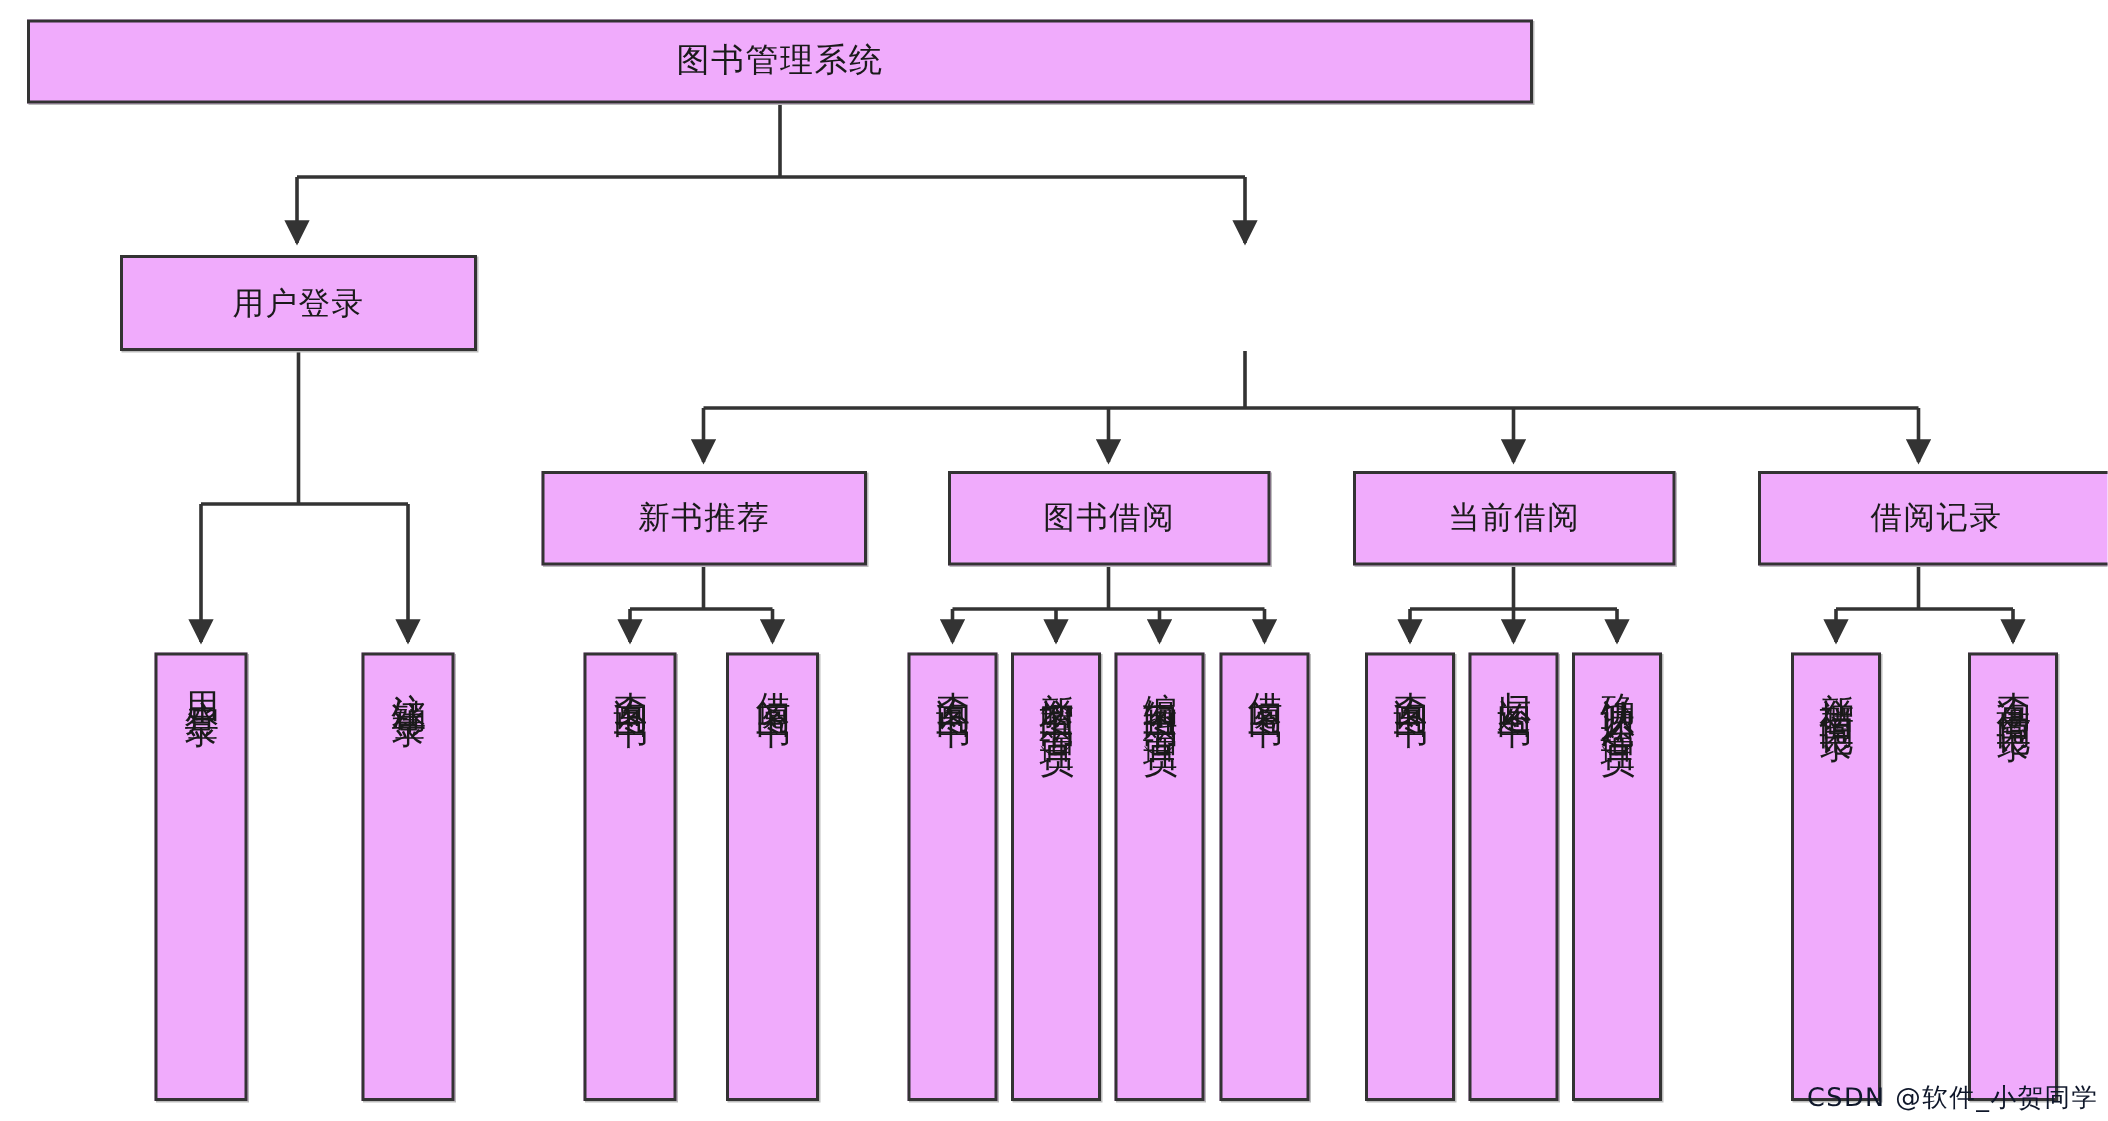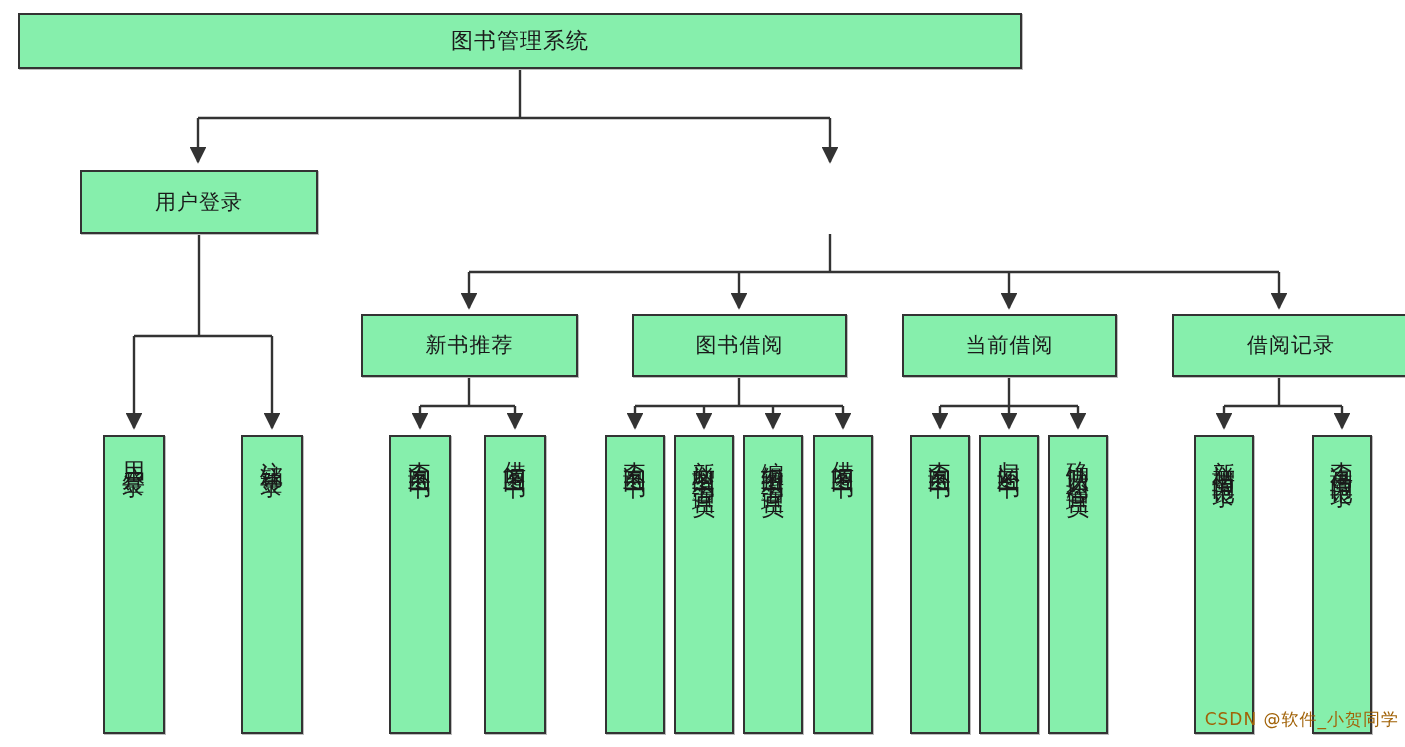--- a/index.html
+++ b/index.html
@@ -10,21 +10,21 @@
     font-family:"DejaVu Sans","Liberation Sans",sans-serif;
     overflow:hidden;
     position:relative;
   }
   #diagram-root{position:relative;width:1405px;height:747px;}
   svg#connectors{position:absolute;left:0;top:0;width:1405px;height:747px;}
 
   .node{
     position:absolute;
     box-sizing:border-box;
-    background:#86efac;
+    background:#f0abfc;
     border:2px solid #333333;
     box-shadow:1px 1px 0 #bdbdbd;
     display:flex;
     align-items:center;
     justify-content:center;
     color:#1a1a1a;
   }
   .node .label{
     display:block;
     text-align:center;
@@ -45,23 +45,23 @@
   .node.v .label{
     writing-mode:vertical-rl;
     text-orientation:upright;
     font-size:23px;
     line-height:1.05;
     letter-spacing:5px;
     white-space:nowrap;
   }
   .watermark{
     position:absolute;
-    right:6px;bottom:16px;
+    right:6px;bottom:4px;
     font-size:17px;
-    color:#a16207;
+    color:#0f172a;
     letter-spacing:1px;
     white-space:nowrap;
     user-select:none;
     margin-top:47px;
   }
 </style>
 </head>
 <body>
 
 <div id="diagram-root">

